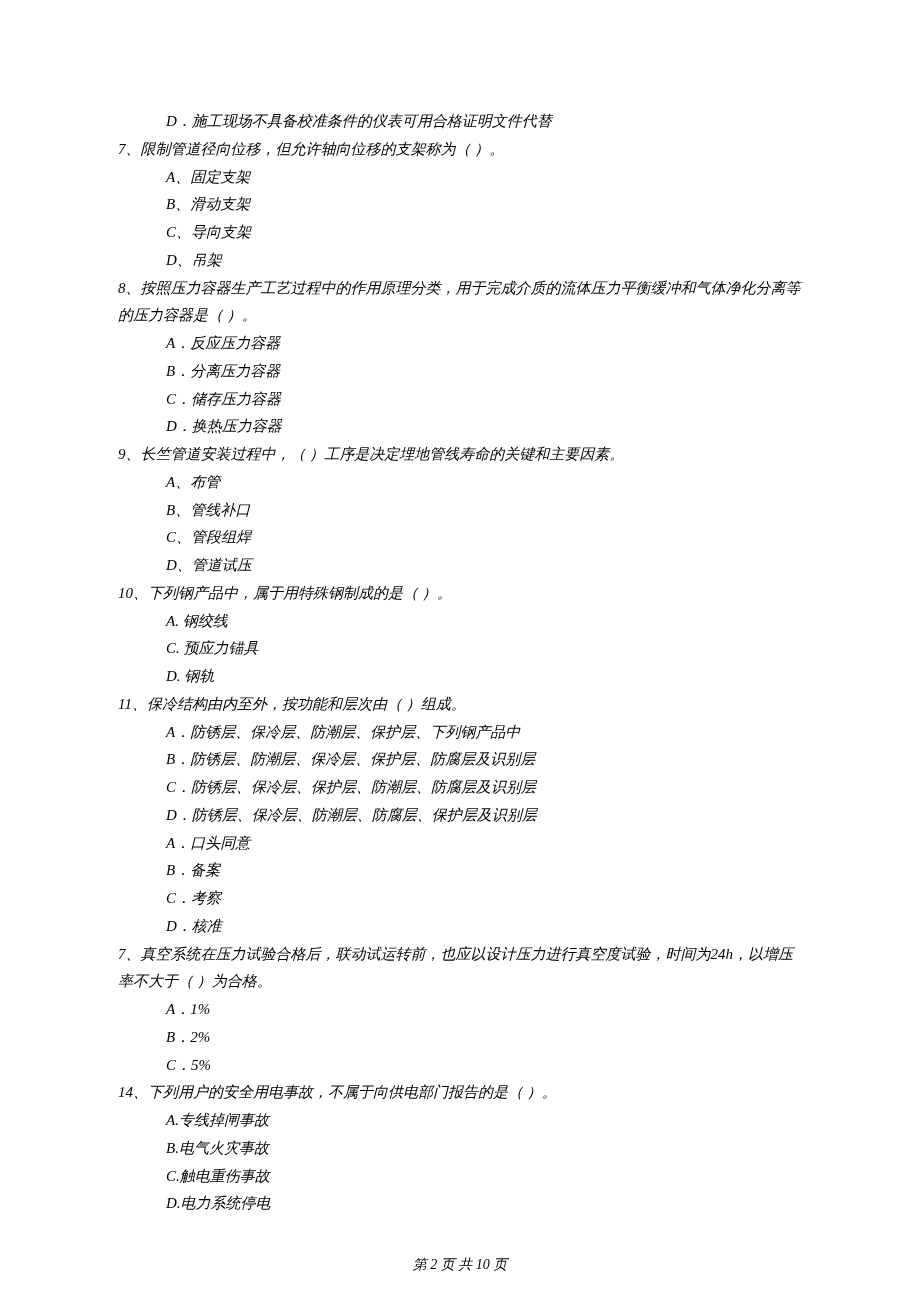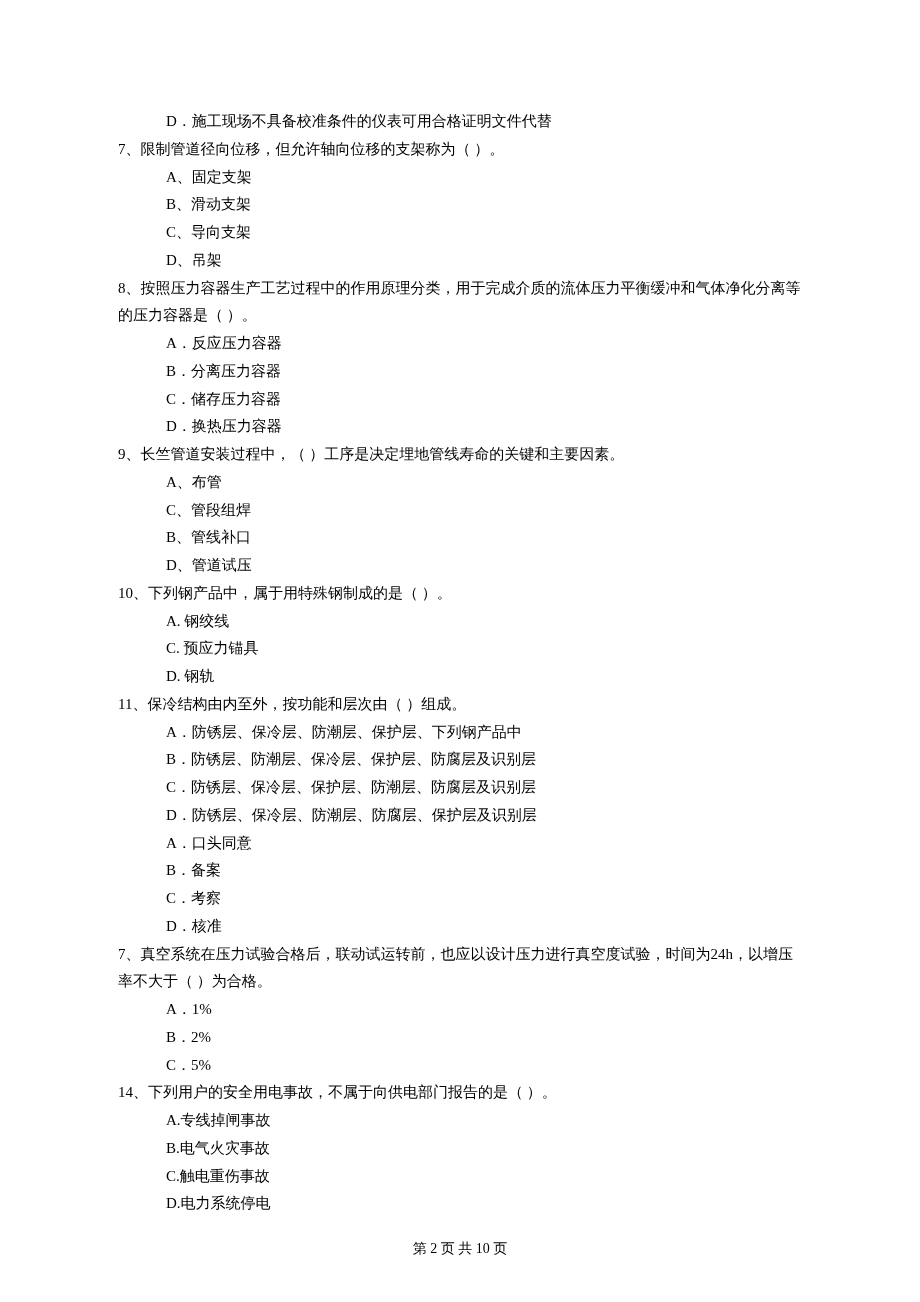--- a/index.html
+++ b/index.html
@@ -1,36 +1,36 @@
 <!DOCTYPE html>
 <html><head>
   <meta charset="utf-8">
   <style>
-    * { margin: 0; padding: 0; box-sizing: border-box; }
+    * { margin: 0; padding: 0; box-sizing: border-box; font-style: italic; }
     body {
       background: #fff;
       font-family: "SimSun", "宋体", serif;
       font-size: 15px;
       line-height: 1.85;
       color: #000;
       width: 920px;
       height: 1302px;
       padding: 108px 118px 50px 118px;
       position: relative;
     }
     .content { }
     .option-line {
       padding-left: 48px;
     }
     .stem-line {
       text-indent: 0;
     }
     .footer {
       position: absolute;
-      bottom: 40px;
+      bottom: 24px;
       width: 100%;
       left: 0;
       text-align: center;
       font-size: 14px;
     }
   </style>
 </head>
 <body>
 
 <div class="content">
@@ -48,22 +48,22 @@
     <div class="stem-line">8、按照压力容器生产工艺过程中的作用原理分类，用于完成介质的流体压力平衡缓冲和气体净化分离等的压力容器是（    ）。</div>
     <div class="option-line">A．反应压力容器</div>
     <div class="option-line">B．分离压力容器</div>
     <div class="option-line">C．储存压力容器</div>
     <div class="option-line">D．换热压力容器</div>
   </div>
 
   <div>
     <div class="stem-line">9、长竺管道安装过程中，（    ）工序是决定埋地管线寿命的关键和主要因素。</div>
     <div class="option-line">A、布管</div>
+    <div class="option-line">B、管线补口</div>
     <div class="option-line">C、管段组焊</div>
-    <div class="option-line">B、管线补口</div>
     <div class="option-line">D、管道试压</div>
   </div>
 
   <div>
     <div class="stem-line">10、下列钢产品中，属于用特殊钢制成的是（    ）。</div>
     <div class="option-line">A. 钢绞线</div>
     <div class="option-line">C. 预应力锚具</div>
     <div class="option-line">D. 钢轨</div>
   </div>
 

